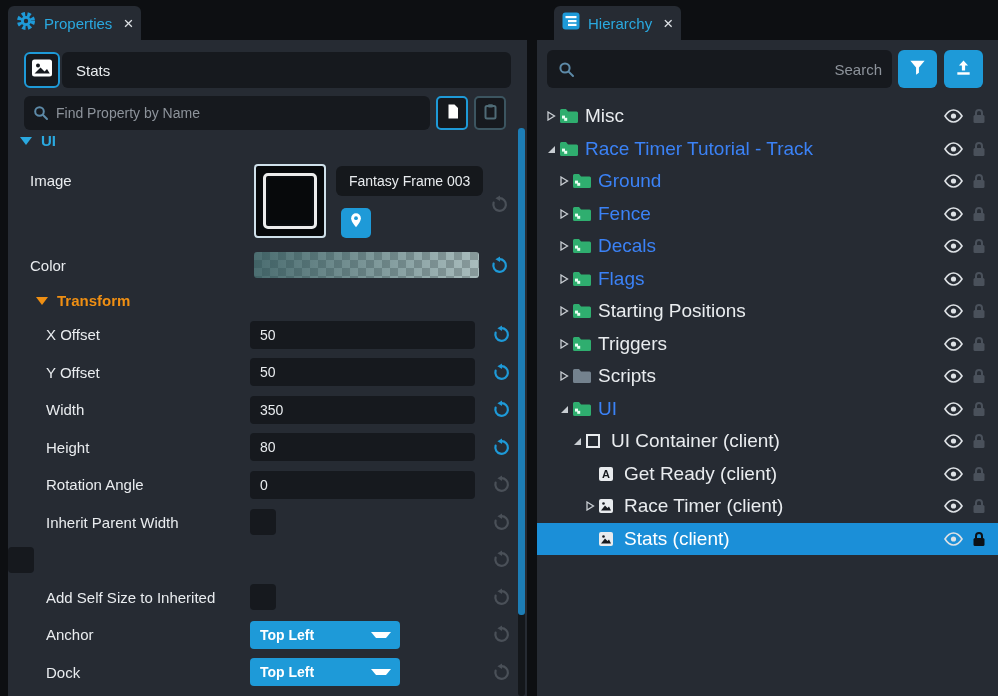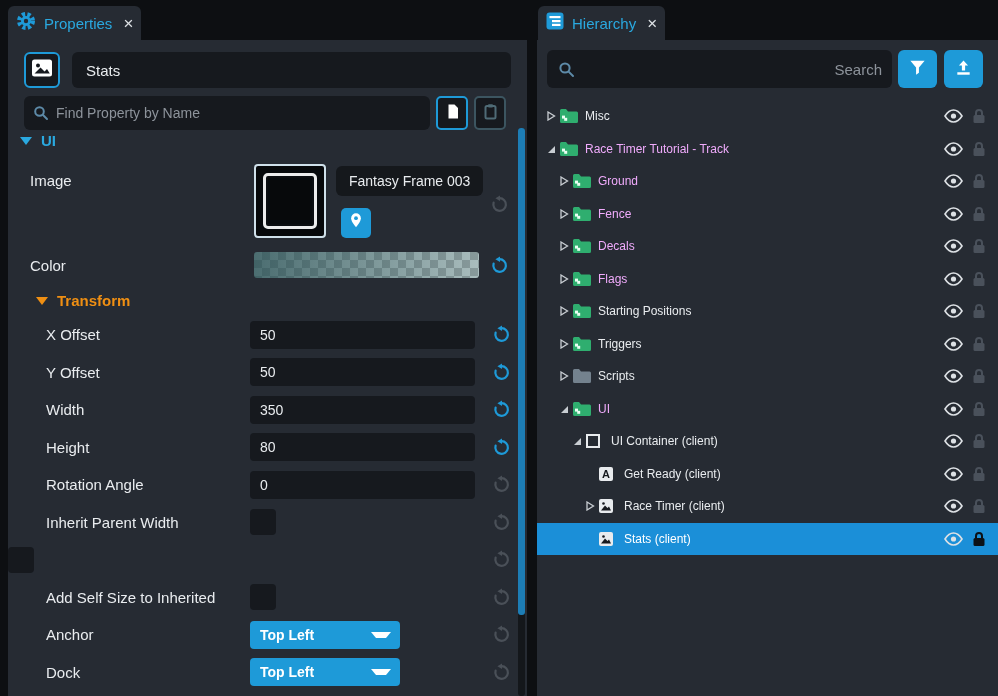--- a/index.html
+++ b/index.html
@@ -12,21 +12,21 @@
          display:flex; align-items:center; gap:8px; padding:0 8px; cursor:default; }
   .tab-label { color:#2aa9e0; font-size:15px; font-weight:500; }
   .tab-close { color:#dfe3e7; font-size:17px; line-height:1; margin-left:3px; }
 
   
   .panel { position:absolute; top:40px; height:656px; background:#262b33; overflow:hidden; }
   .panel-left { left:8px; width:519px; }
   .panel-right { left:537px; width:461px; }
 
   
-  .name-row { position:absolute; top:12px; left:16px; right:16px; height:36px; display:flex; gap:12px; }
+  .name-row { position:absolute; top:12px; left:16px; right:16px; height:36px; display:flex; gap:2px; }
   .asset-type-btn { width:36px; height:36px; border:2px solid #1e9ad8; border-radius:6px; background:#16191e;
                     display:flex; align-items:center; justify-content:center; }
   .name-input { flex:1; height:36px; background:#16191e; border:none; border-radius:6px; color:#e9ecef;
                 font-size:15px; padding:0 14px; font-family:"Liberation Sans",sans-serif; outline:none; }
 
   .find-row { position:absolute; top:56px; left:16px; height:34px; display:flex; gap:6px; }
   .find-wrap { position:relative; width:406px; height:34px; }
   .find-wrap .mag { position:absolute; left:9px; top:9px; }
   .find-input { width:100%; height:34px; background:#16191e; border:none; border-radius:6px; color:#e9ecef;
                 font-size:14px; padding:0 10px 0 32px; font-family:"Liberation Sans",sans-serif; outline:none; }
@@ -95,22 +95,22 @@
   .blue-btn + .blue-btn { margin-left:1px; }
 
   .tree { position:absolute; top:60px; left:0; right:0; }
   .trow { height:32.5px; display:flex; align-items:center; padding-right:6px; }
   .trow.d0 { padding-left:6px; }
   .trow.d1 { padding-left:19px; }
   .trow.d2 { padding-left:32px; }
   .trow.d3 { padding-left:45px; }
   .texp { width:16px; flex:none; display:flex; align-items:center; justify-content:center; }
   .ticon { width:24px; flex:none; display:flex; align-items:center; justify-content:flex-start; }
-  .tlabel { font-size:12px; color:#e9ecef; white-space:nowrap; overflow:hidden; margin-left:2px; }
-  .trow.green .tlabel { color:#f0abfc; }
+  .tlabel { font-size:19px; color:#e9ecef; white-space:nowrap; overflow:hidden; margin-left:2px; }
+  .trow.green .tlabel { color:#3b82f6; }
   .folder-icon { color:#2fae6f; }
   .folder-icon.plain { color:#74828e; }
   .teye { width:26px; margin-left:auto; flex:none; display:flex; align-items:center; justify-content:center; color:#dde1e5; }
   .tlock { width:26px; flex:none; display:flex; align-items:center; justify-content:center; color:#4a515b; }
   .trow.selected { background:#1b8fd8; }
   .trow.selected .tlabel { color:#fff; }
   .trow.selected .tlock { color:#0c1116; }
 </style>
 </head>
 <body>
@@ -122,21 +122,21 @@
       <svg width="20" height="20">
           <circle cx="10" cy="10" r="6.5" fill="none" stroke="#1e9ad8" stroke-width="5" stroke-dasharray="3 2.2"></circle>
           <circle cx="10" cy="10" r="5" fill="#1e9ad8"></circle>
           <circle cx="10" cy="10" r="2.2" fill="#262b33"></circle>
         </svg>
     </span>
     <span class="tab-label">Properties</span>
     <span class="tab-close">×</span>
   </div>
 
-  <div class="tab" style="left:538px;">
+  <div class="tab" style="left:554px;">
     <span>
       <svg width="18" height="18">
           <rect x="0.5" y="0.5" width="17" height="17" rx="3" fill="#1e9ad8"></rect>
           <rect x="3.5" y="4" width="11" height="2.2" fill="#fff"></rect>
           <rect x="6" y="8" width="8.5" height="2.2" fill="#fff"></rect>
           <rect x="6" y="11.8" width="8.5" height="2.2" fill="#fff"></rect>
         </svg>
     </span>
     <span class="tab-label">Hierarchy</span>
     <span class="tab-close">×</span>

